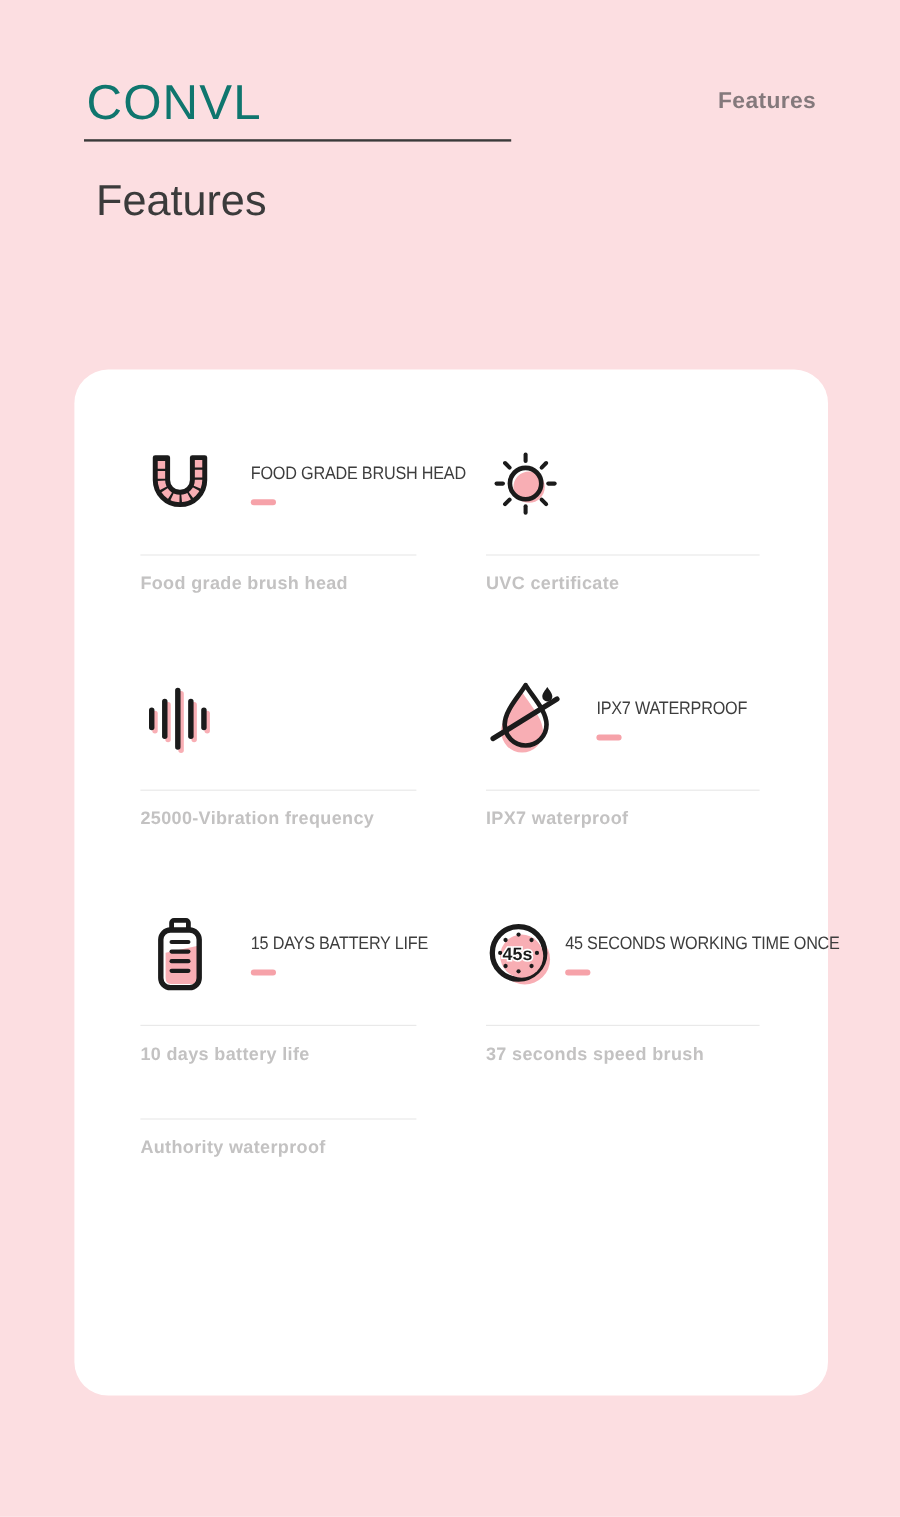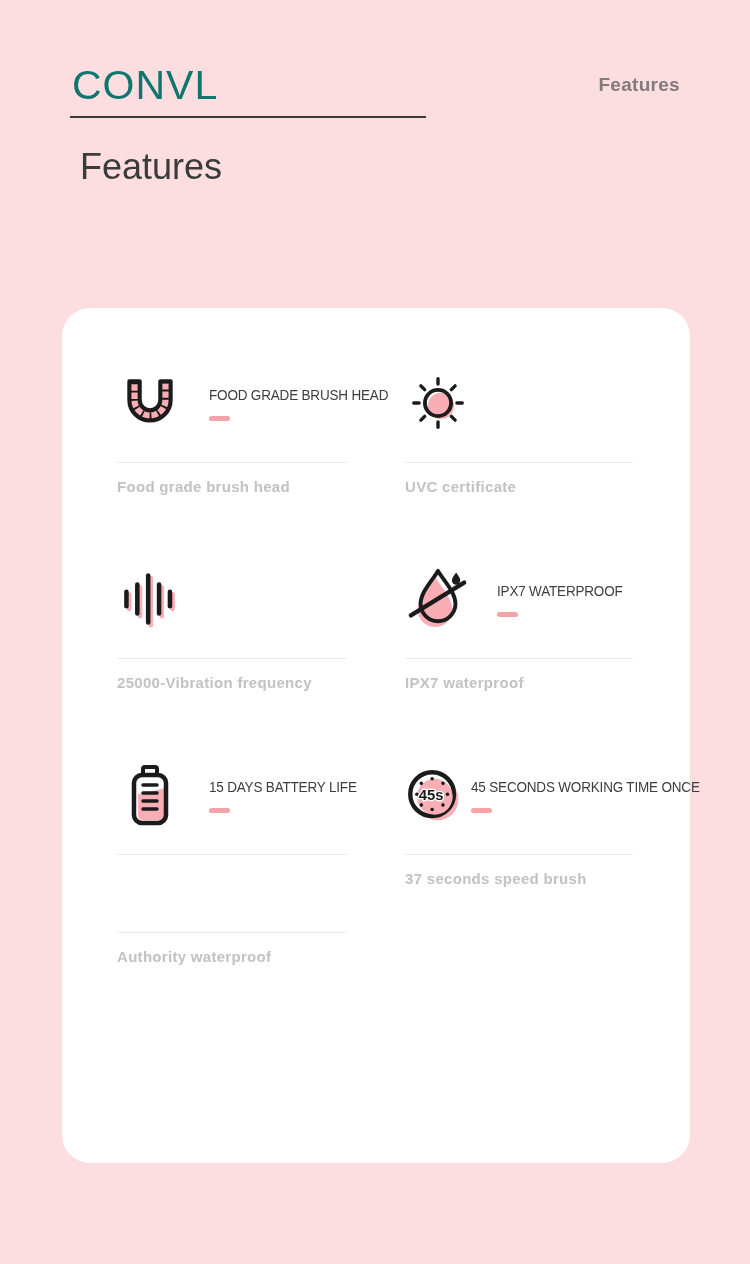--- a/index.html
+++ b/index.html
@@ -177,20 +177,21 @@
             <line x1="15" y1="45" x2="29" y2="45"></line>
           </g>
         </svg>
       </span>
       <div class="titleblock">
         <div class="title">15 DAYS BATTERY LIFE</div>
         <div class="dash"></div>
       </div>
     </div>
     <div class="divider"></div>
+    <div class="caption">10 days battery life</div>
   </div>
 
   <div class="cell">
     <div class="main">
       <span class="iconbox tight">
         <svg width="56" height="56" viewBox="0 0 64 64">
           <circle cx="37" cy="37" r="24" fill="#f8aeb4"></circle>
           <circle cx="31" cy="31" r="25" fill="#fff" stroke="#1b1b1b" stroke-width="5"></circle>
           <circle cx="34" cy="34" r="20.5" fill="#f8aeb4"></circle>
           <g fill="#1b1b1b">

